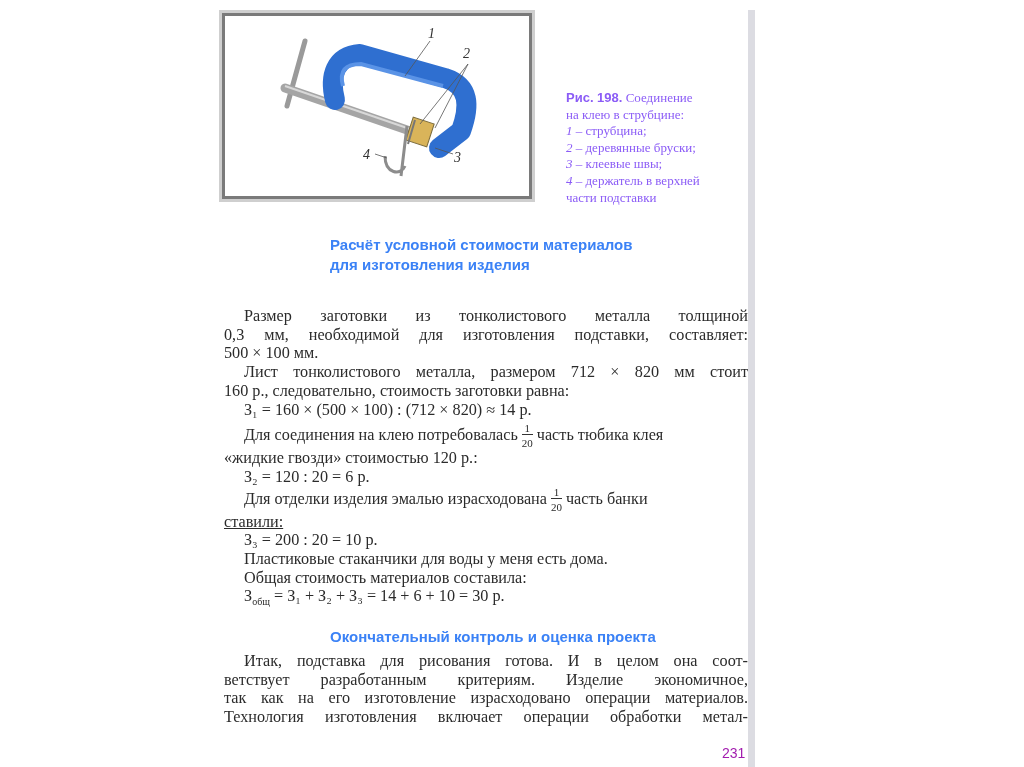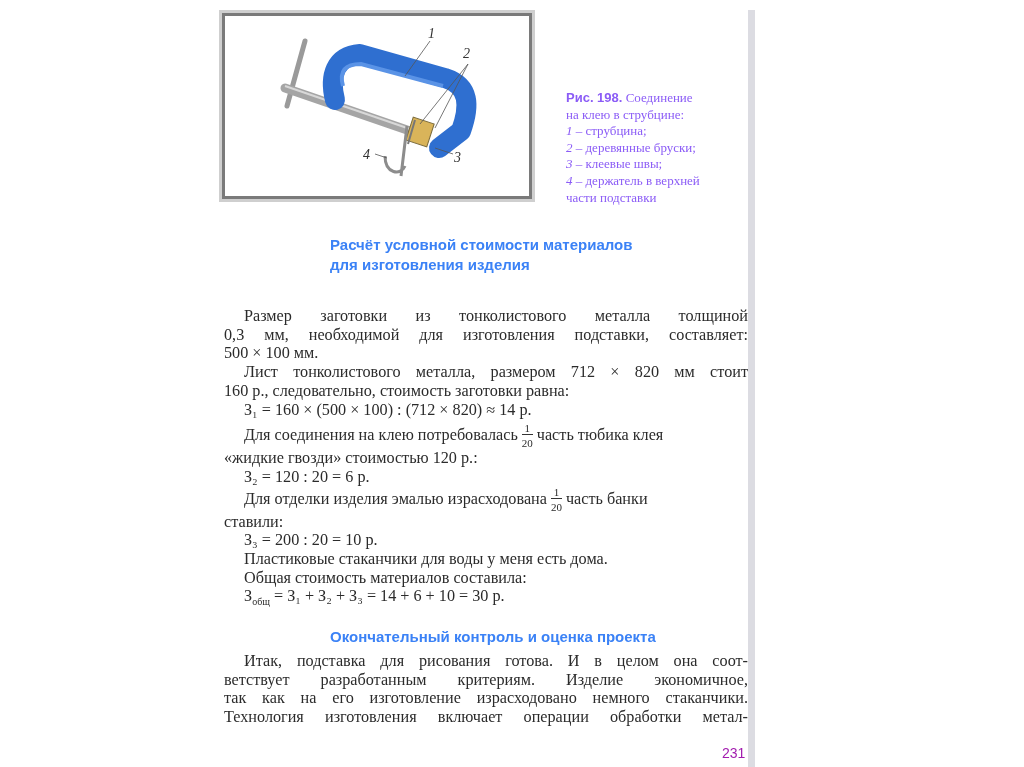--- a/index.html
+++ b/index.html
@@ -76,29 +76,29 @@
   <span class="just" style="text-indent:0;">Размер заготовки из тонколистового металла толщиной</span>
   <span class="just" style="margin-left:-20px;">0,3 мм, необходимой для изготовления подставки, составляет:</span>
   <span class="line" style="margin-left:-20px;">500 × 100 мм.</span>
   <span class="just">Лист тонколистового металла, размером 712 × 820 мм стоит</span>
   <span class="line" style="margin-left:-20px;">160 р., следовательно, стоимость заготовки равна:</span>
   <span class="line">З₁ = 160 × (500 × 100) : (712 × 820) ≈ 14 р.</span>
   <span class="line" style="margin-top:4px;"><span>Для соединения на клею потребовалась</span><span class="frac"><span>1</span><span class="den">20</span></span><span>часть тюбика клея</span></span>
   <span class="line" style="margin-left:-20px;">«жидкие гвозди» стоимостью 120 р.:</span>
   <span class="line">З₂ = 120 : 20 = 6 р.</span>
   <span class="line"><span>Для отделки изделия эмалью израсходована</span><span class="frac"><span>1</span><span class="den">20</span></span><span>часть банки</span></span>
-  <span class="line" style="margin-left:-20px;">ставили:</span>
+  <span class="line" style="margin-left:-20px;text-decoration:underline;">ставили:</span>
   <span class="line">З₃ = 200 : 20 = 10 р.</span>
   <span class="line">Пластиковые стаканчики для воды у меня есть дома.</span>
   <span class="line">Общая стоимость материалов составила:</span>
   <span class="line"><span>З</span><sub>общ</sub><span> = З₁ + З₂ + З₃ = 14 + 6 + 10 = 30 р.</span></span>
 </div>
 
 <div class="heading h2">Окончательный контроль и оценка проекта</div>
 
 <div class="body" style="top:652px;">
   <span class="just">Итак, подставка для рисования готова. И в целом она соот-</span>
   <span class="just" style="margin-left:-20px; width:524px;">ветствует разработанным критериям. Изделие экономичное,</span>
-  <span class="just" style="margin-left:-20px; width:524px;">так как на его изготовление израсходовано немного стаканчики.</span>
+  <span class="just" style="margin-left:-20px; width:524px;">так как на его изготовление израсходовано операции материалов.</span>
   <span class="just" style="margin-left:-20px; width:524px;">Технология изготовления включает операции обработки метал-</span>
 </div>
 
 <div class="pagenum">231</div>
 
 </body></html>

